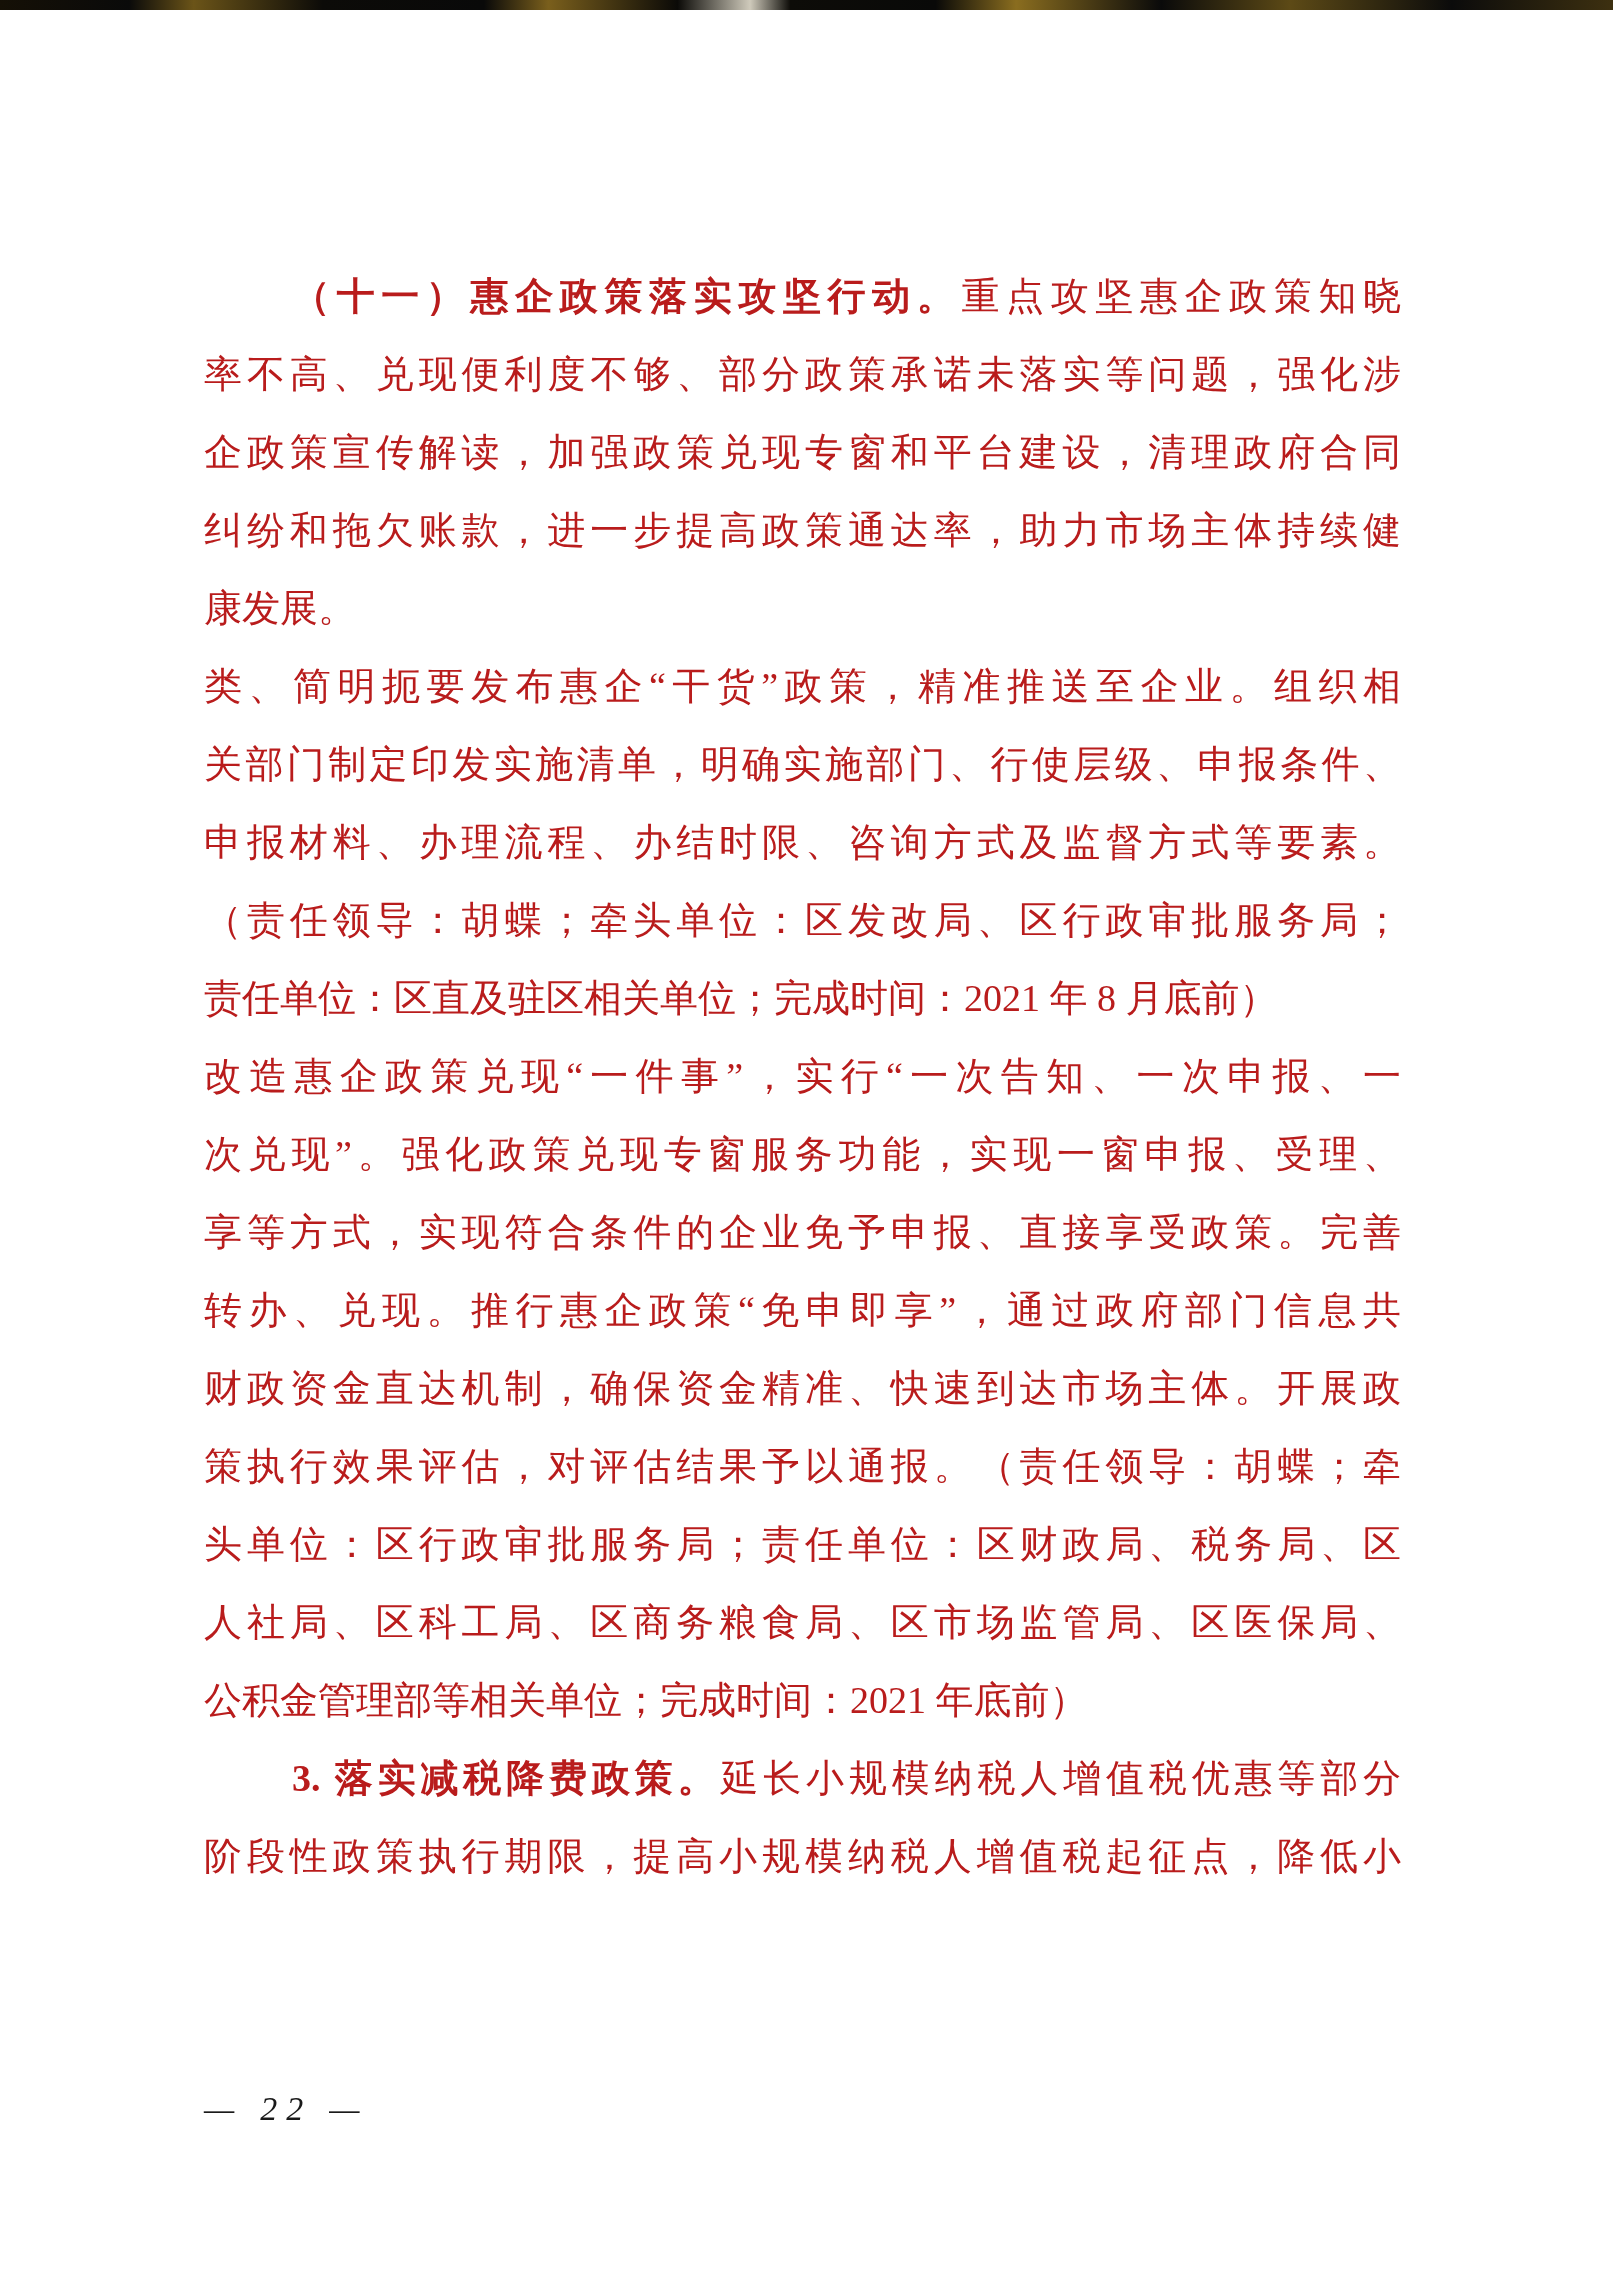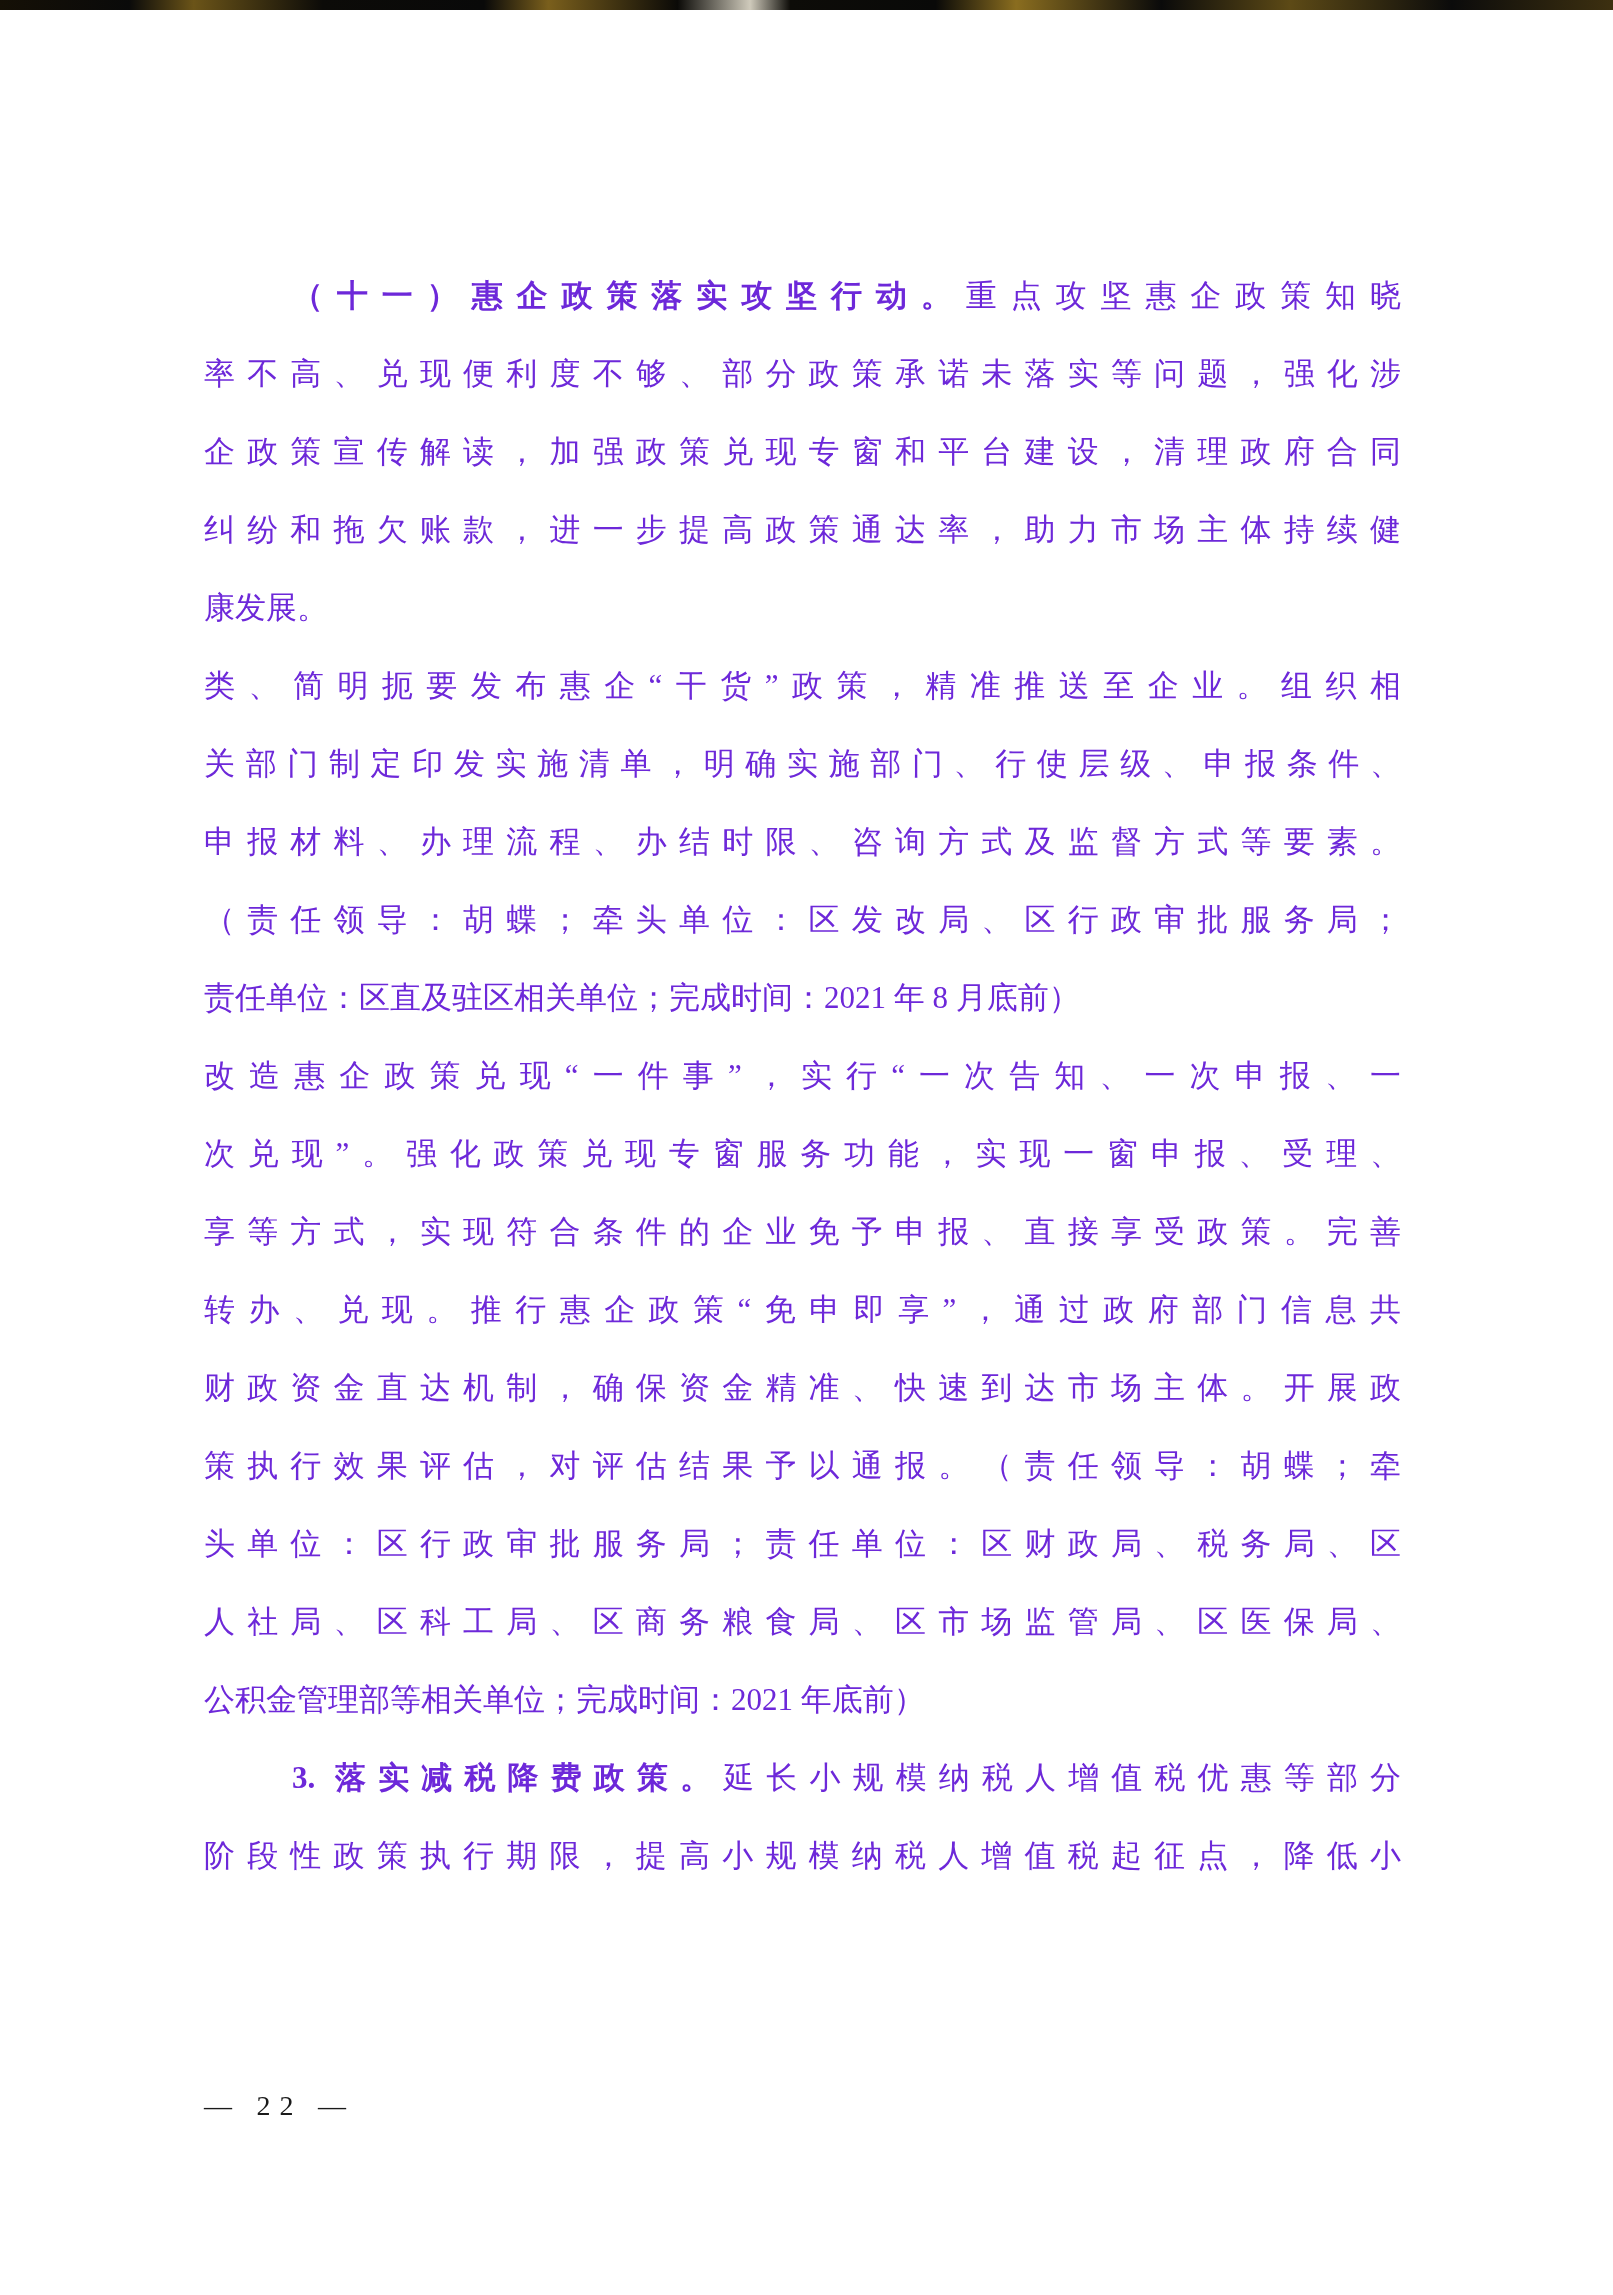--- a/index.html
+++ b/index.html
@@ -22,39 +22,40 @@
   }
   .text-block{
     position:absolute;
     left:204px;
     top:257px;
     width:1197px;
   }
   .line{
     height:78px;
     line-height:78px;
-    font-size:31px;
-    color:#6d28d9;
+    font-size:38px;
+    color:#b91c1c;
     text-align:justify;
     text-align-last:justify;
     text-justify:inter-character;
   }
   .line.left{
     text-align:left;
     text-align-last:left;
   }
   .line.indent{ text-indent:88px; }
   .line .b{ font-weight:bold; }
   .footer{
     position:absolute;
     left:204px;
     top:2090px;
-    font-size:28px;
+    font-size:34px;
     letter-spacing:8.8px;
     color:#1a1a1a;
+    font-style:italic;
   }
 </style>
 </head>
 <body>
 
 <div class="page">
 
   <div class="scan-band"></div>
 
   <div class="text-block">

